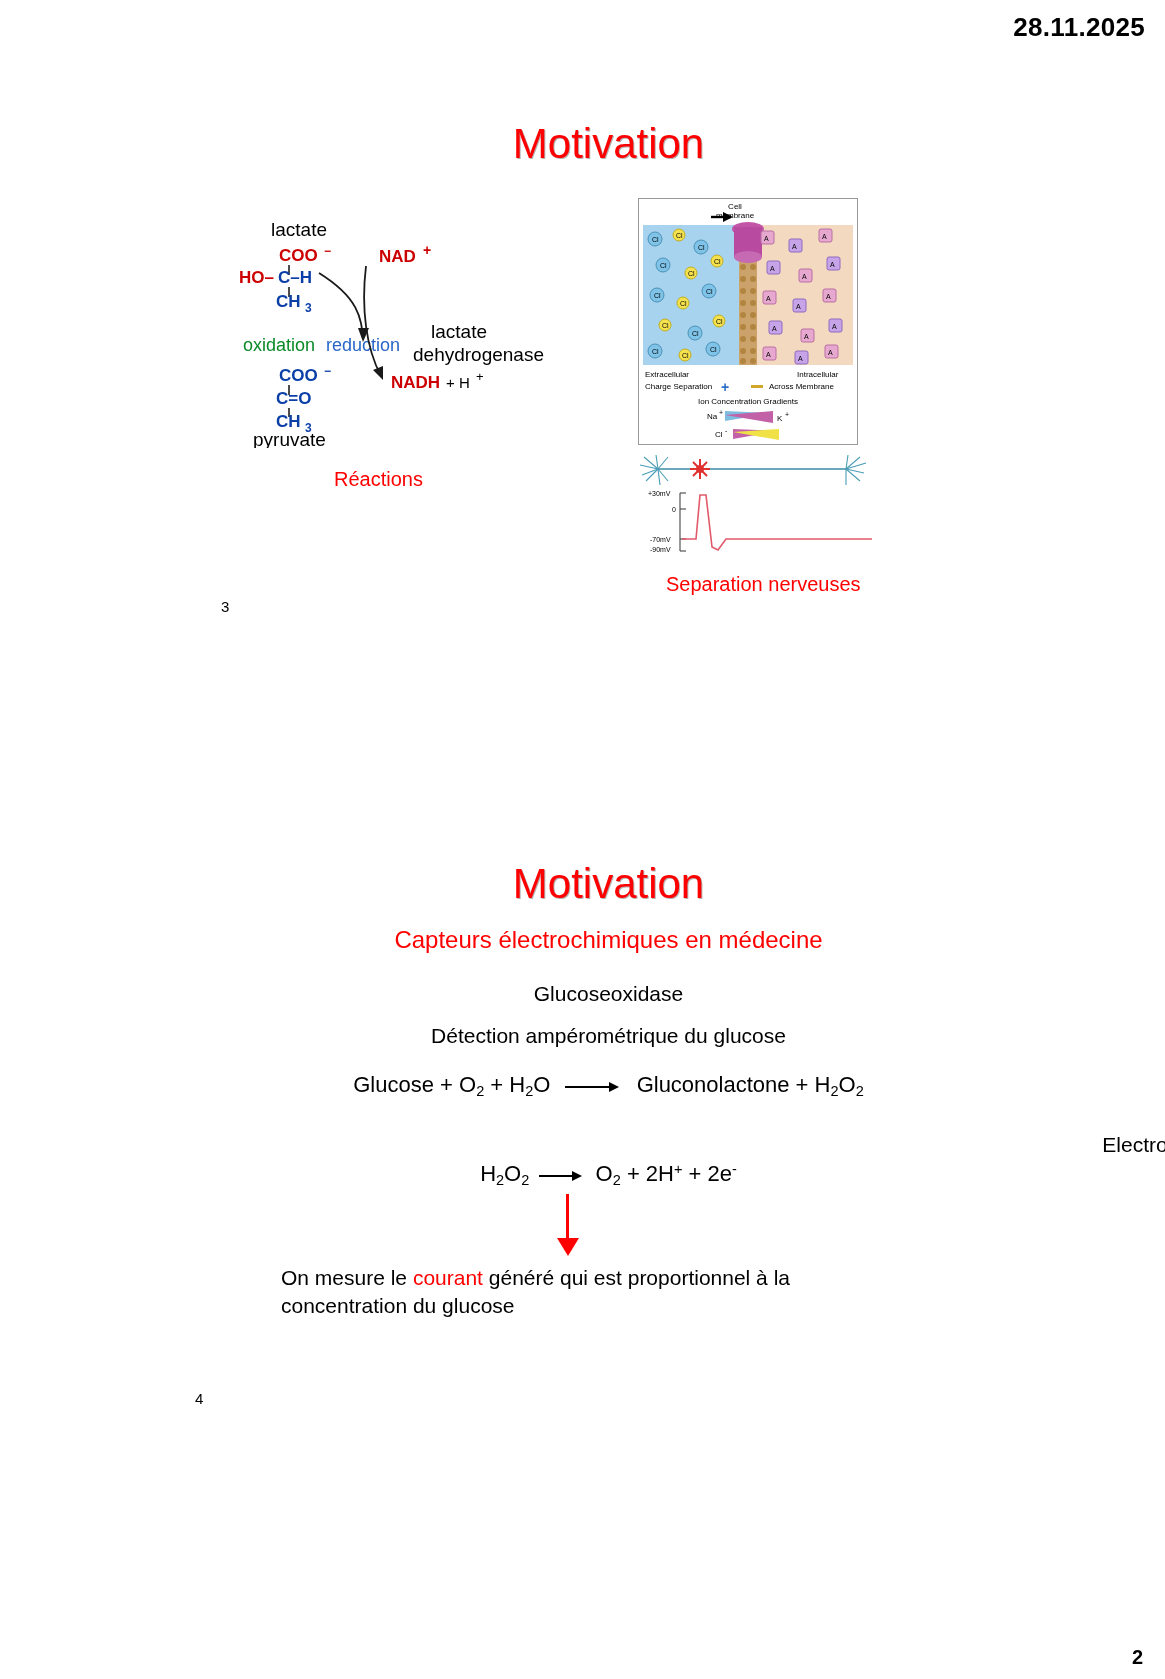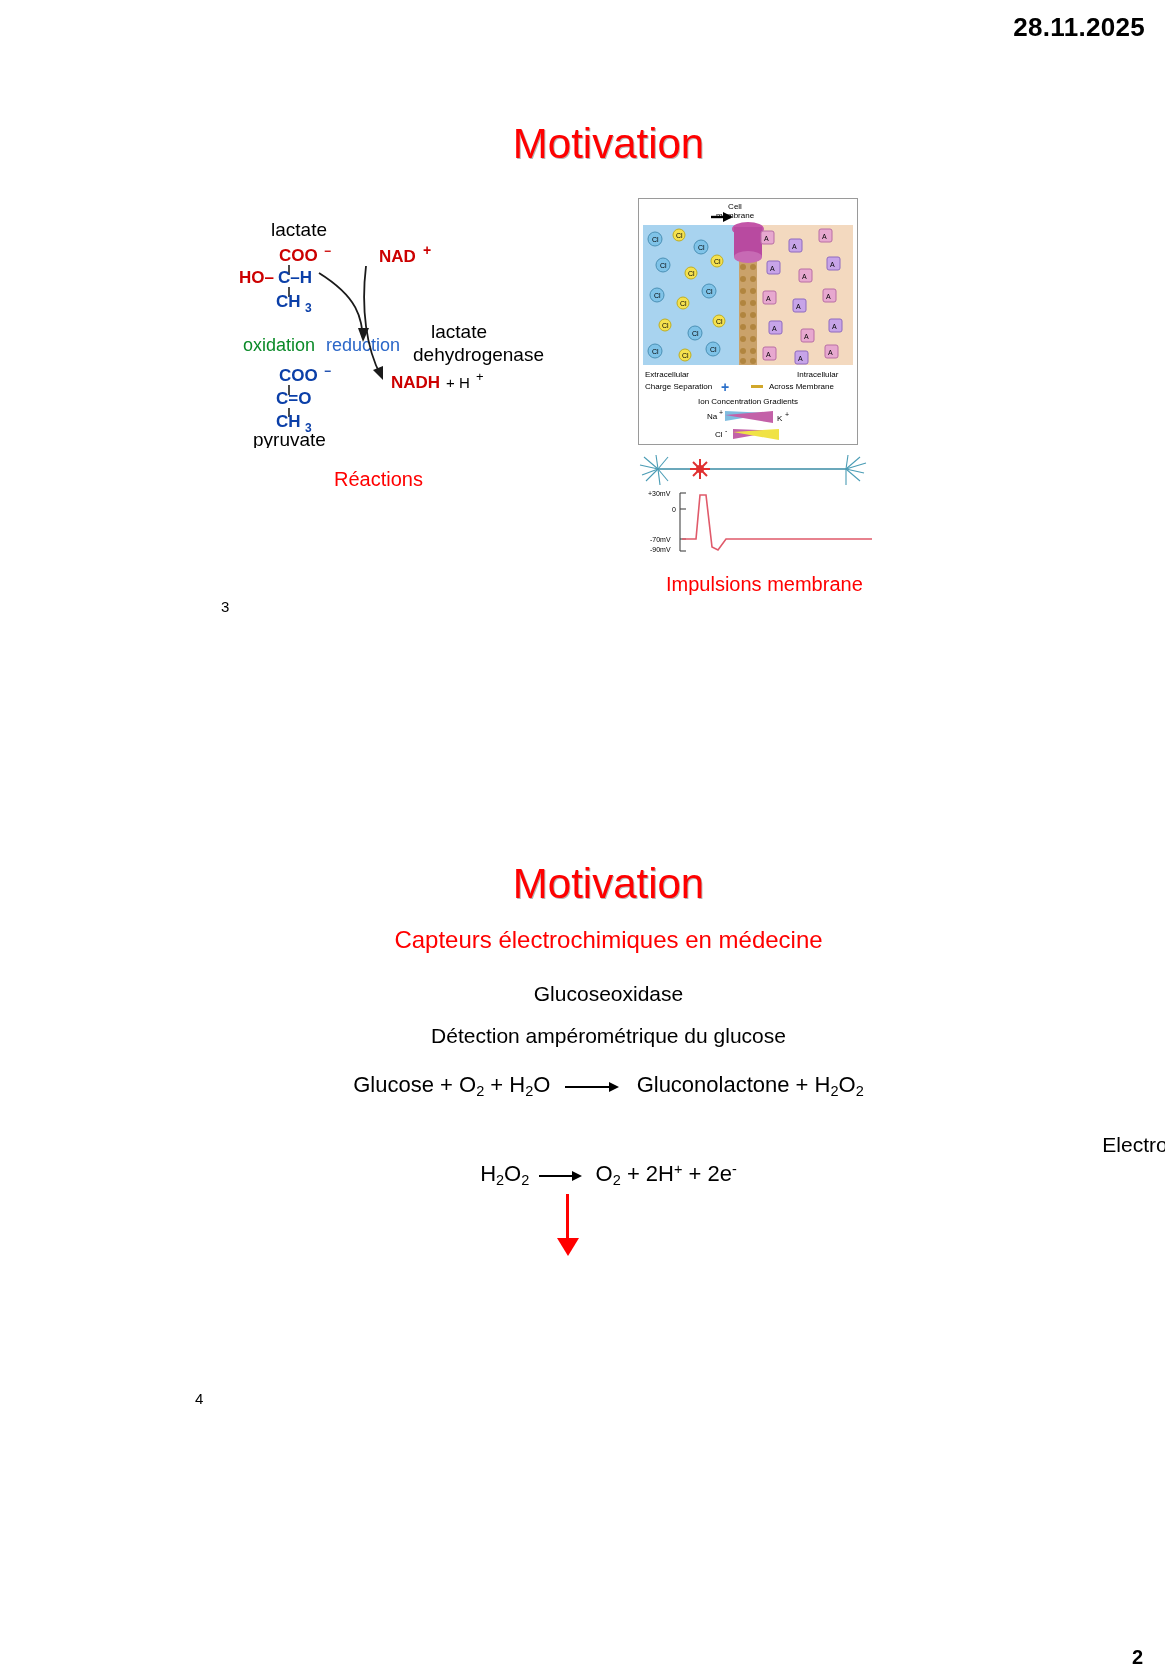--- a/index.html
+++ b/index.html
@@ -424,21 +424,21 @@
         <line x1="46" y1="88" x2="52" y2="88" stroke="#444" stroke-width="1.1"></line>
         <text x="14" y="45" font-family="Liberation Sans, sans-serif" font-size="7" fill="#000">+30mV</text>
         <text x="38" y="61" font-family="Liberation Sans, sans-serif" font-size="7" fill="#000">0</text>
         <text x="16" y="91" font-family="Liberation Sans, sans-serif" font-size="7" fill="#000">-70mV</text>
         <text x="16" y="101" font-family="Liberation Sans, sans-serif" font-size="7" fill="#000">-90mV</text>
 
         <path d="M48 88 L62 88 L66 44 L72 44 L78 96 L84 99 L92 88 L238 88" stroke="#e05a6a" stroke-width="1.6" fill="none"></path>
       </svg>
     </div>
 
-    <div class="caption-red cap-impulsions">Impulsions membrane</div>
+    <div class="caption-red cap-impulsions">Separation nerveuses</div>
 
     <div class="slide-num" style="top:430px;">3</div>
   </div>
 </section>
 
 <section class="slide slide-2">
   <div class="slide-title">Motivation</div>
 
   <div class="s2-sub">Capteurs électrochimiques en médecine</div>
 
@@ -458,17 +458,20 @@
     <span>H</span><sub>2</sub><span>O</span><sub>2</sub>
     <span class="arrow-short"></span>
     <span>O</span><sub>2</sub><span> + 2H</span><sup>+</sup><span> + 2e</span><sup>-</sup>
   </div>
 
   <div class="down-arrow">
     <div class="stem"></div>
     <div class="head"></div>
   </div>
 
+  <div class="s2-final">
+    <span>On mesure le </span><span class="red-word">courant</span><span> généré qui est proportionnel à la concentration du glucose</span>
+  </div>
 
   <div class="slide-num" style="top:530px;">4</div>
 </section>
 
 <div class="page-number-bottom">2</div>
 
 </body></html>

